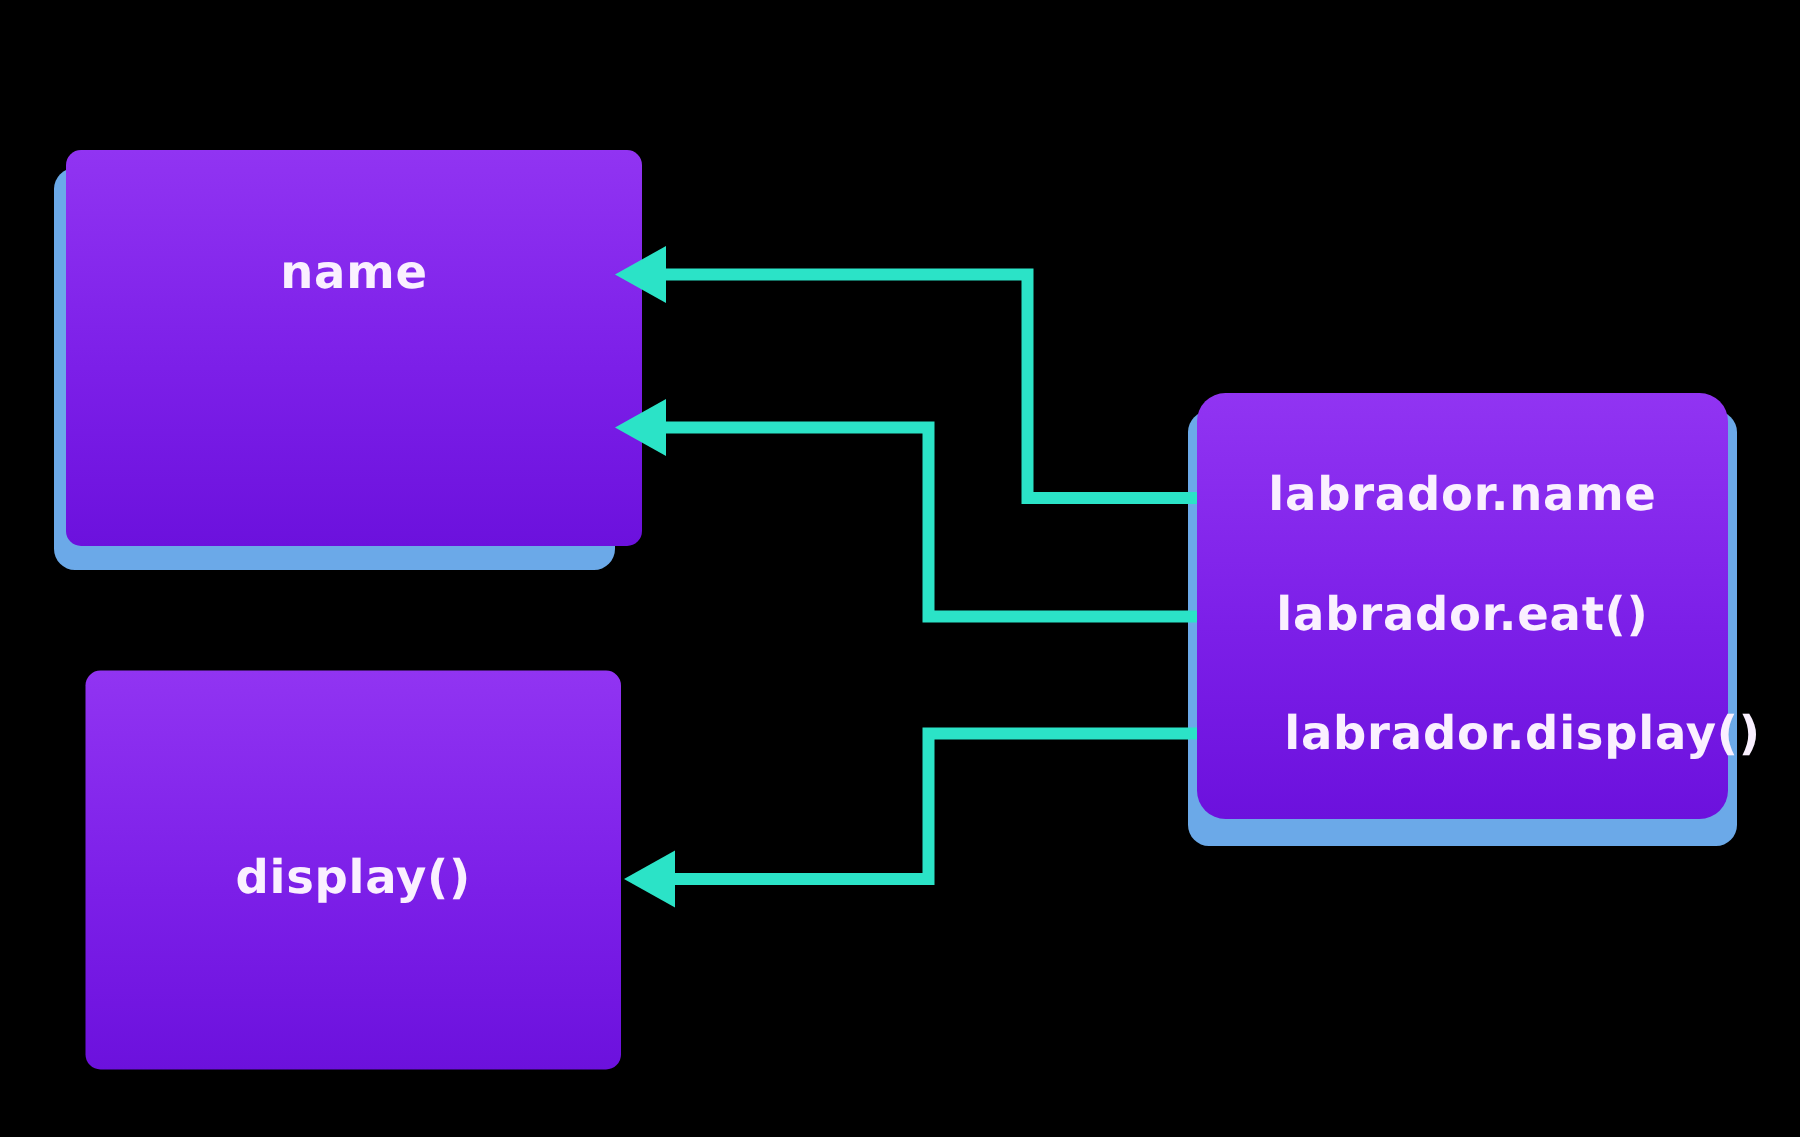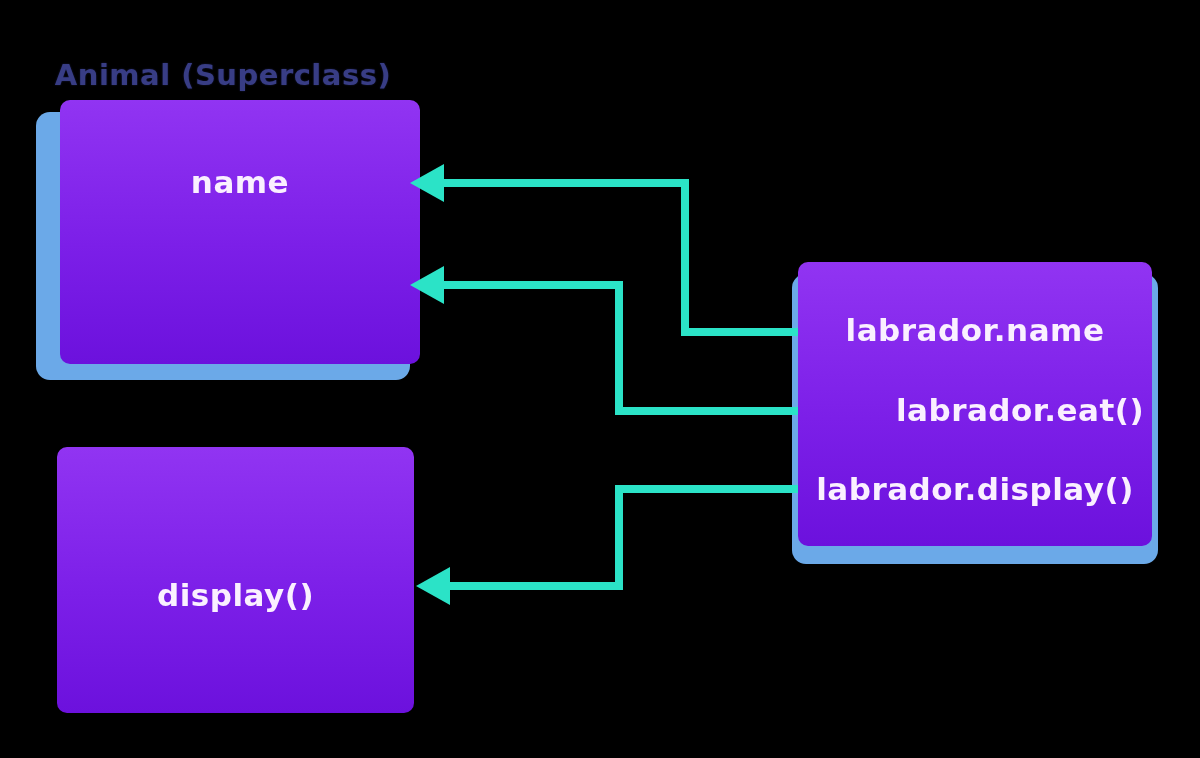--- a/index.html
+++ b/index.html
@@ -60,39 +60,38 @@
   }
   #arrow-layer polygon {
     fill: #2be3c7;
   }
 </style>
 </head>
 <body>
 
 <div id="canvas">
 
-  <div class="heading" style="left:40px; top:58px; width:366px;">Animal (Superclass)</div>
 
 
 
   <div class="backing" style="left:36px; top:112px; width:374px; height:268px;"></div>
   <div class="backing" style="left:792px; top:274px; width:366px; height:290px;"></div>
 
-  <div class="classbox" style="left:60px; top:100px; width:360px; height:264px;">
+  <div class="classbox" style="left:44px; top:100px; width:360px; height:264px;padding-left:24px;">
     <div class="member" style="top:82px;">name</div>
   </div>
 
   <div class="classbox" style="left:57px; top:447px; width:357px; height:266px;">
-    <div class="member" style="top:138px;margin-top:10px;">display()</div>
+    <div class="member" style="top:138px;">display()</div>
   </div>
 
-  <div class="classbox" style="left:798px; top:262px; width:354px; height:284px;">
+  <div class="classbox" style="left:798px; top:262px; width:354px; height:284px;border-radius:19px;">
     <div class="member" style="top:68px;">labrador.name</div>
-    <div class="member" style="top:148px;margin-left:45px;">labrador.eat()</div>
-    <div class="member" style="top:227px;">labrador.display()</div>
+    <div class="member" style="top:148px;">labrador.eat()</div>
+    <div class="member" style="top:227px;margin-left:40px;">labrador.display()</div>
   </div>
 
   <svg id="arrow-layer" viewBox="0 0 1200 758" xmlns="http://www.w3.org/2000/svg">
 
     <g>
       <path d="M 798 332 H 685 V 183 H 440"></path>
       <polygon points="410,183 444,164 444,202"></polygon>
     </g>
 
     <g>

